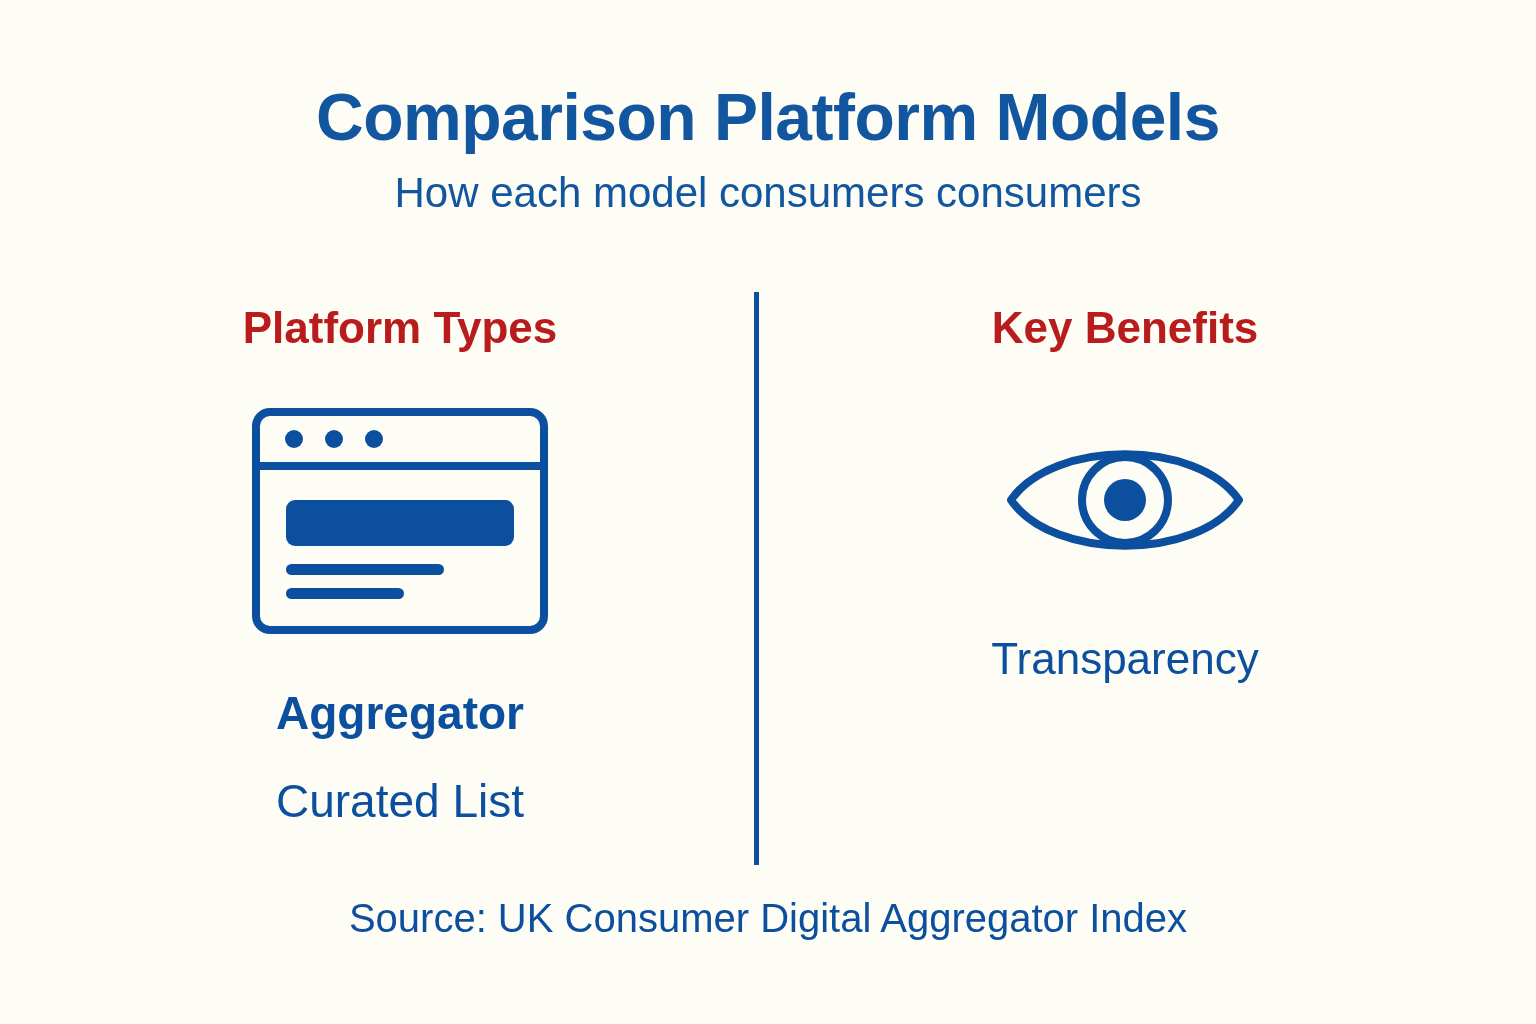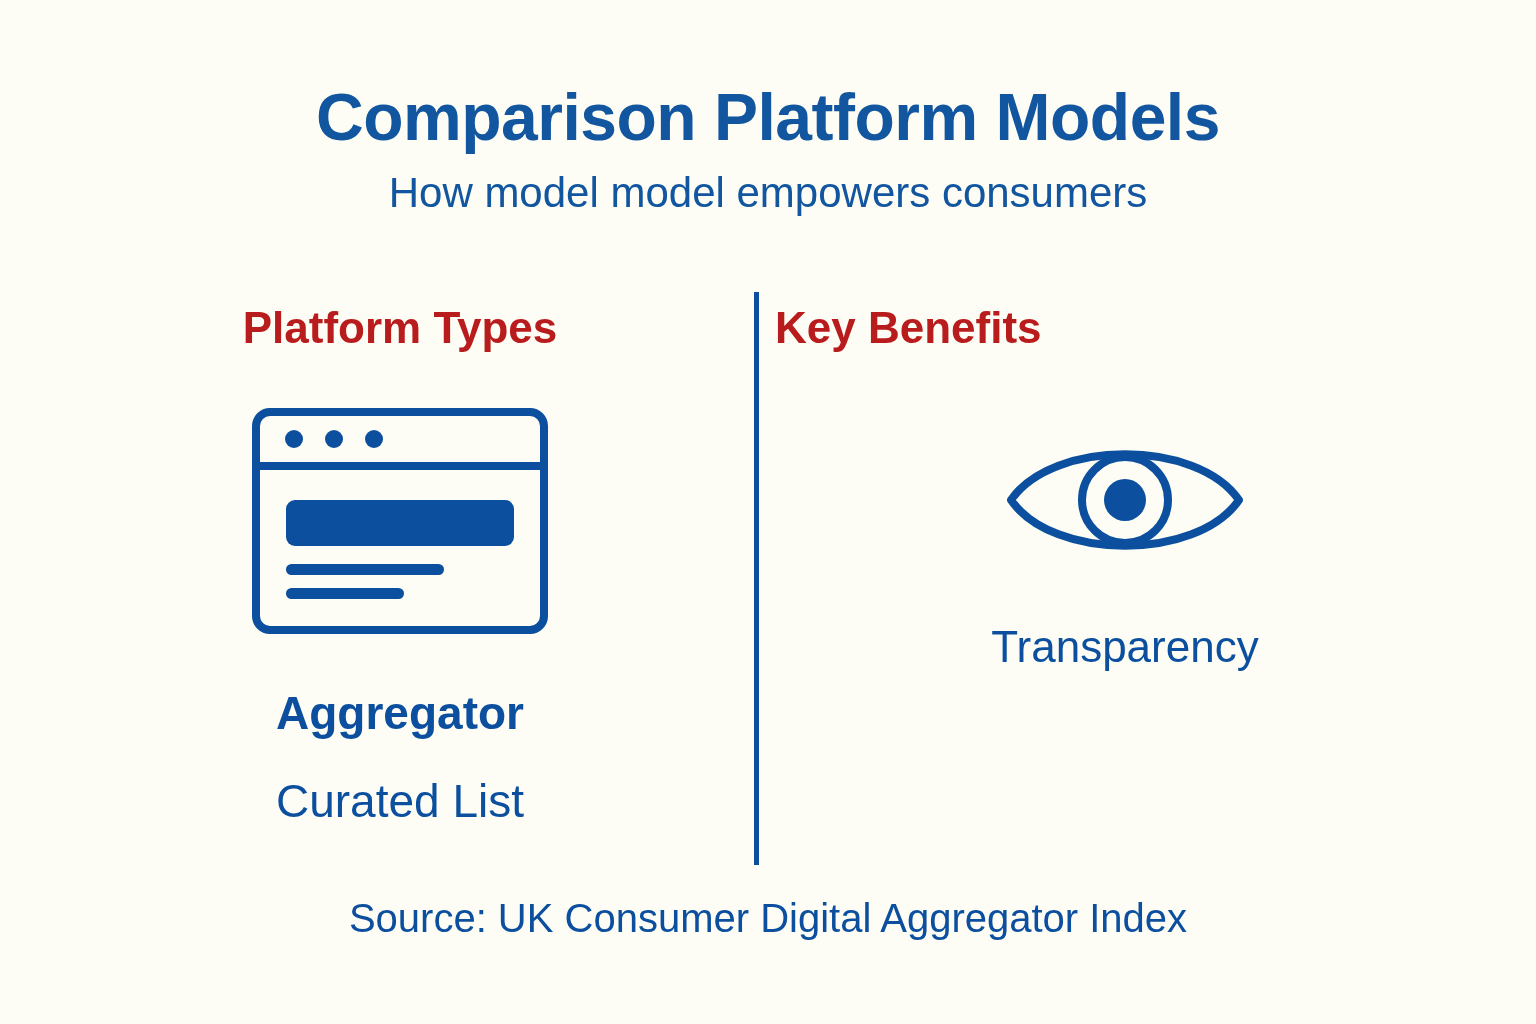--- a/index.html
+++ b/index.html
@@ -61,20 +61,21 @@
     left: 60px;
     top: 0;
     width: 680px;
     text-align: center;
   }
   .col-right {
     position: absolute;
     left: 775px;
     top: 0;
     width: 700px;
+    text-align: center;
   }
 
   .divider {
     position: absolute;
     left: 754px;
     top: 2px;
     width: 5px;
     height: 573px;
     background: #0B4F9E;
   }
@@ -126,21 +127,21 @@
     align-items: center;
     width: 300px;
   }
   .benefit-icon {
     height: 215px;
     display: flex;
     align-items: center;
     justify-content: center;
   }
   .benefit-label {
-    margin: 4px;
+    margin: 16px;
     padding-top: 14px;
     font-size: 44px;
     font-weight: normal;
     color: #0B4F9E;
     line-height: 1.0;
     white-space: nowrap;
   }
 
   
   .footer {
@@ -158,21 +159,21 @@
     line-height: 1.0;
   }
 </style>
 </head>
 <body>
 
 <div class="page">
 
   <div class="header">
     <h1 class="title">Comparison Platform Models</h1>
-    <p class="subtitle">How model model empowers consumers</p>
+    <p class="subtitle">How each model consumers consumers</p>
   </div>
 
   <div class="columns">
 
     <div class="divider"></div>
 
     <div class="col-left">
       <h2 class="col-heading">Platform Types</h2>
 
       <div class="browser-icon-wrap">

